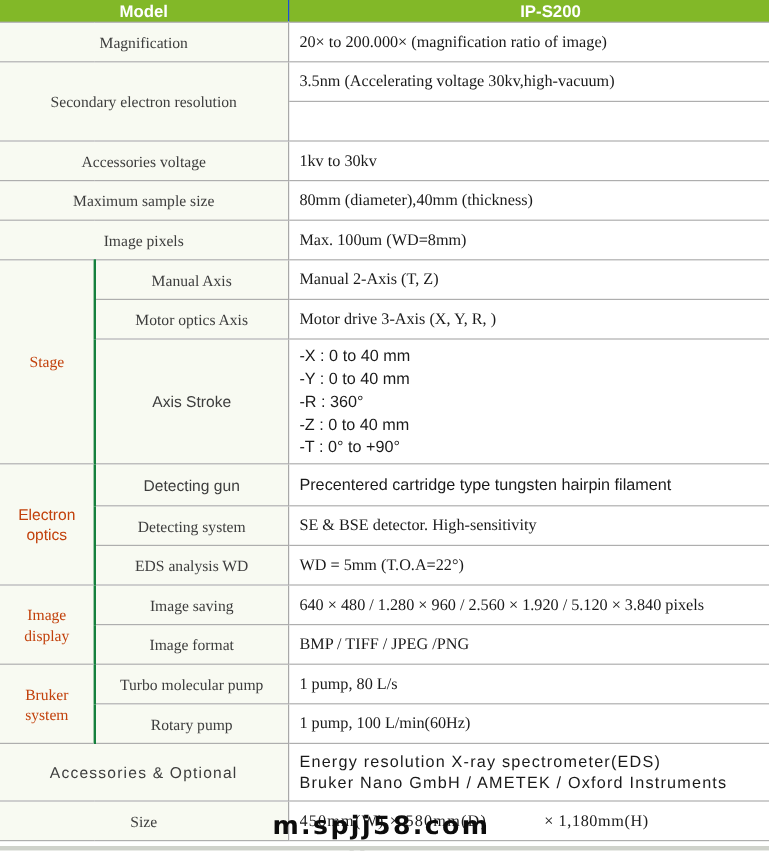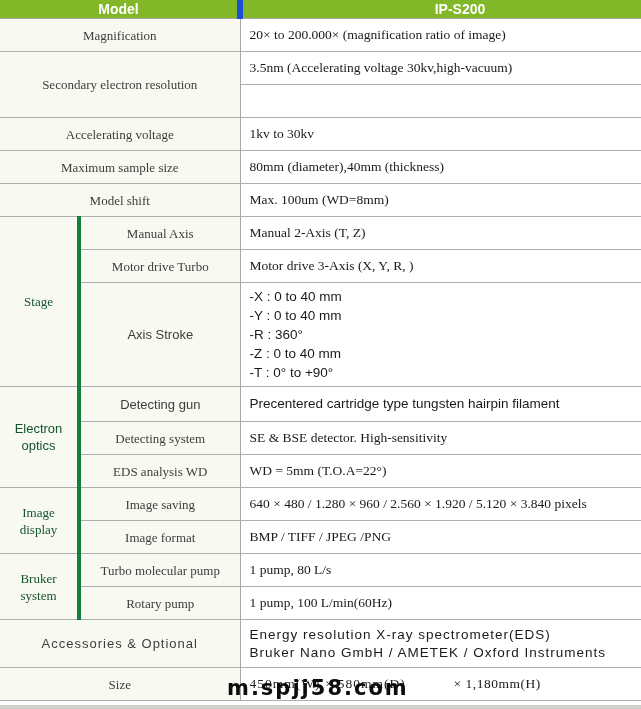--- a/index.html
+++ b/index.html
@@ -28,43 +28,43 @@
   
   th.hdr{
     background:#82b828;
     color:#ffffff;
     font-weight:bold;
     font-size:14px;
     text-align:center;
     height:14px;
     border-bottom:1px solid #a8a8a8;
   }
-  th.hdr.val{border-left:6px solid #1d4ed8;padding-left:37px;}
+  th.hdr.val{border-left:1px solid #1d4ed8;padding-left:37px;}
 
   
   td.lbl{
     background:#f8faf2;
     color:#3d3d3d;
     font-size:13px;
     text-align:center;
     vertical-align:middle;
     border-top:1px solid #aeaeae;
     line-height:17px;
   }
   td.grp{
     background:#f8faf2;
-    color:#14532d;
+    color:#c2410c;
     font-size:13px;
     text-align:center;
     vertical-align:middle;
     border-top:1px solid #aeaeae;
     line-height:17px;
     padding:0 8px;
   }
-  td.sub{border-left:4px solid #15803d;}
+  td.sub{border-left:2px solid #15803d;}
 
   
   td.val{
     background:#ffffff;
     color:#1a1a1a;
     font-size:13.5px;
     text-align:left;
     vertical-align:middle;
     padding:4px 24px 4px 9px;
     border-top:1px solid #aeaeae;
@@ -145,41 +145,41 @@
 
     <tr class="h33">
       <td class="lbl" colspan="2" rowspan="2">Secondary electron resolution</td>
       <td class="val">3.5nm (Accelerating voltage 30kv,high-vacuum)</td>
     </tr>
     <tr class="h33">
       <td class="val"></td>
     </tr>
 
     <tr class="h33">
-      <td class="lbl" colspan="2">Accelerating voltage</td>
+      <td class="lbl" colspan="2">Accessories voltage</td>
       <td class="val">1kv to 30kv</td>
     </tr>
 
     <tr class="h33">
       <td class="lbl" colspan="2">Maximum sample size</td>
       <td class="val">80mm (diameter),40mm (thickness)</td>
     </tr>
 
     <tr class="h33">
-      <td class="lbl" colspan="2">Model shift</td>
+      <td class="lbl" colspan="2">Image pixels</td>
       <td class="val">Max. 100um (WD=8mm)</td>
     </tr>
 
     <tr class="h33">
       <td class="grp" rowspan="3">Stage</td>
       <td class="lbl sub">Manual Axis</td>
       <td class="val">Manual 2-Axis (T, Z)</td>
     </tr>
     <tr class="h33">
-      <td class="lbl sub">Motor drive Turbo</td>
+      <td class="lbl sub">Motor optics Axis</td>
       <td class="val">Motor drive 3-Axis (X, Y, R, )</td>
     </tr>
     <tr class="h98">
       <td class="lbl sub">Axis Stroke</td>
       <td class="val">
         <div class="stroke-line">-X : 0 to 40 mm</div>
         <div class="stroke-line">-Y : 0 to 40 mm</div>
         <div class="stroke-line">-R : 360°</div>
         <div class="stroke-line">-Z : 0 to 40 mm</div>
         <div class="stroke-line">-T : 0° to +90°</div>

